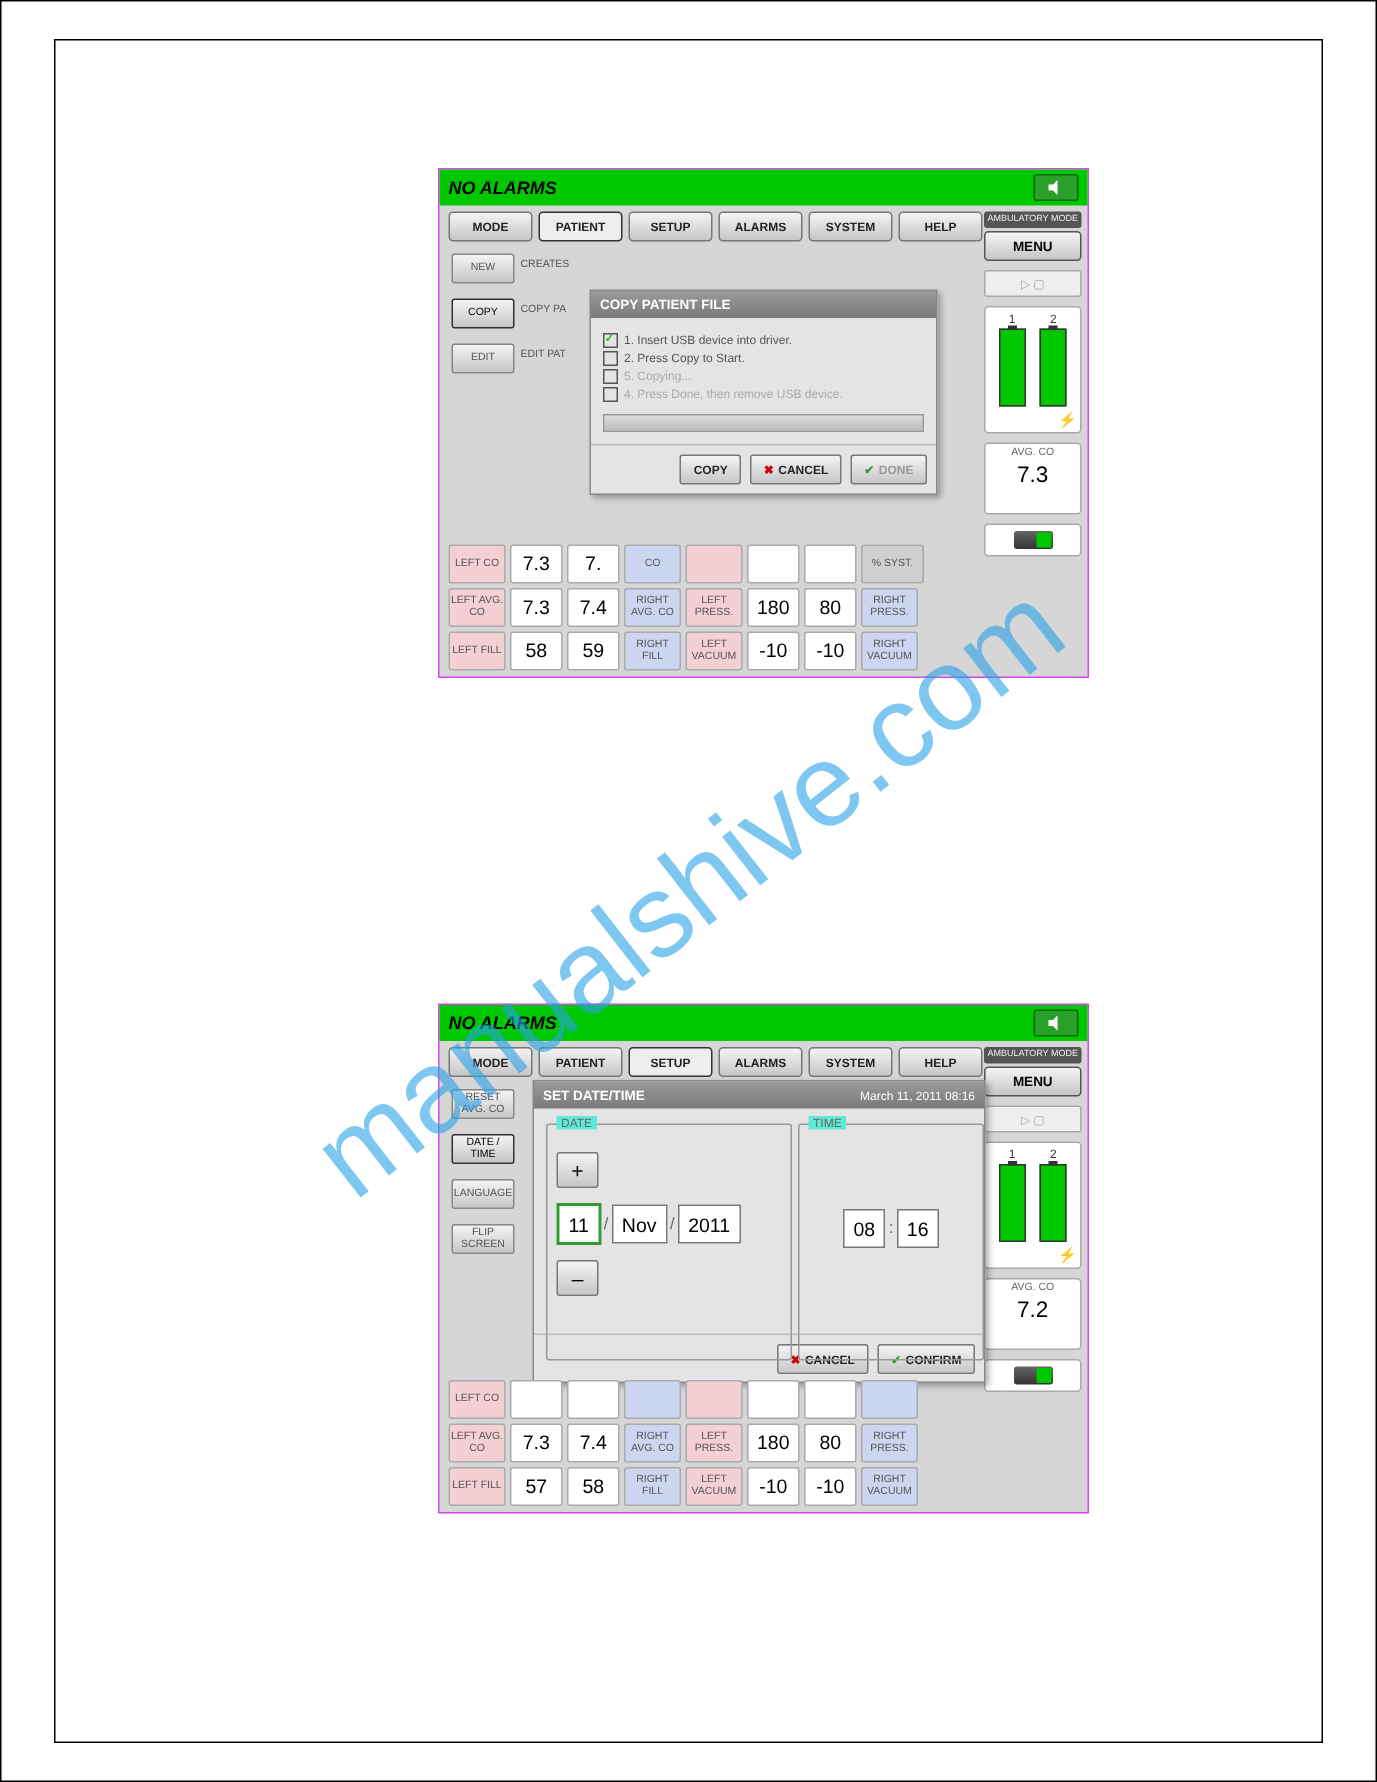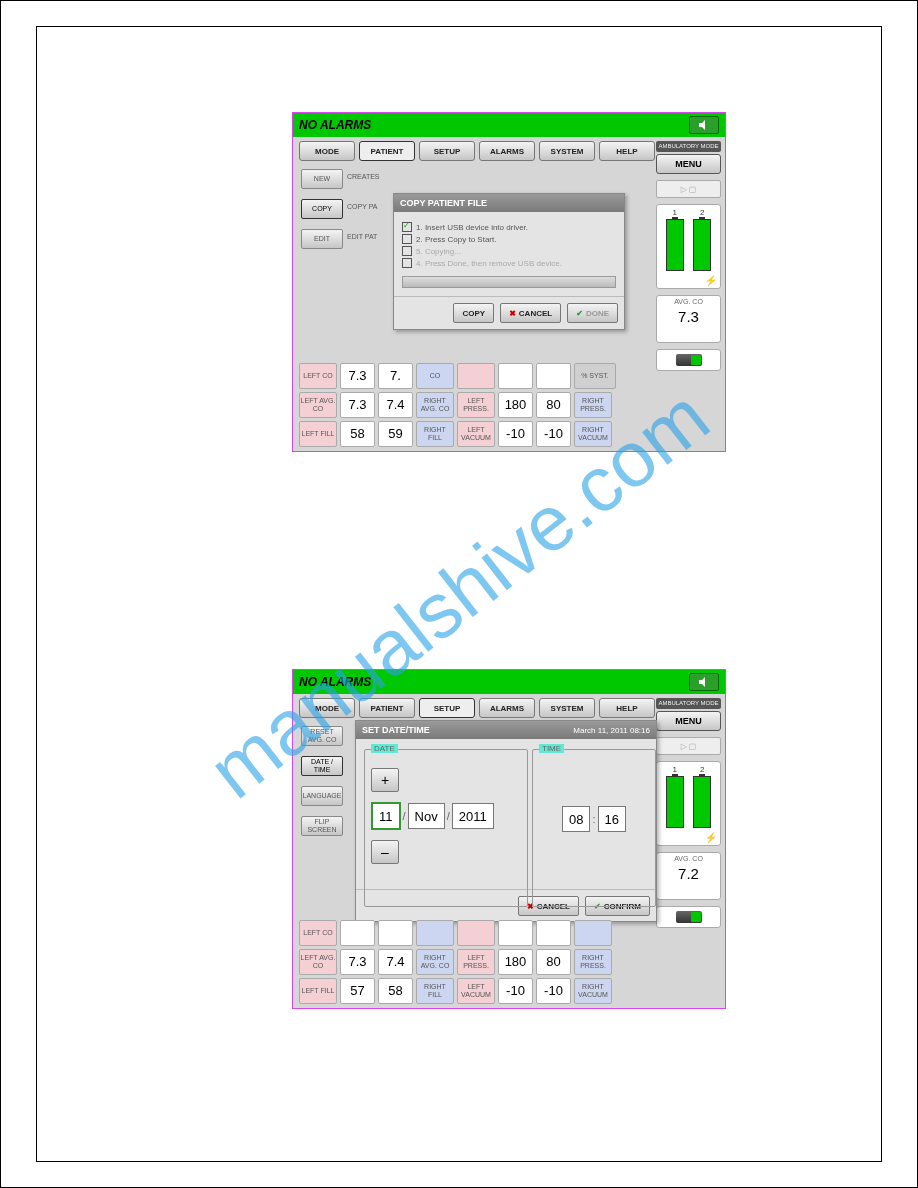--- a/index.html
+++ b/index.html
@@ -40,21 +40,21 @@
   .grid{position:absolute;left:6px;bottom:4px;right:70px;}
   .grow{display:flex;gap:3px;margin-top:3px;}
   .cell{height:24px;border:1px solid #aaa;border-radius:2px;display:flex;align-items:center;justify-content:center;font-size:7px;text-align:center;line-height:8px;}
   .cell.pink{background:#f4cfd3;width:36px;color:#555;}
   .cell.blue{background:#cdd6f0;width:36px;color:#555;}
   .cell.val{background:#fff;width:33px;font-size:13px;color:#000;}
   .cell.sys{background:#d0d0d0;width:40px;color:#555;}
   .dlg{position:absolute;background:#e4e4e4;border:1px solid #888;box-shadow:2px 2px 4px rgba(0,0,0,.3);}
   .dlgtb{height:18px;background:linear-gradient(#9a9a9a,#7a7a7a);color:#fff;font-size:9px;font-weight:bold;display:flex;align-items:center;padding:0 6px;justify-content:space-between;}
   .dlgbody{padding:8px;font-size:8px;color:#555;}
-  .chk{display:flex;align-items:center;gap:4px;margin:2px 0;}
+  .chk{display:flex;gap:4px;margin:2px 0;}
   .chkbox{width:8px;height:8px;border:1px solid #555;display:inline-block;position:relative;}
   .chkbox.c::after{content:"✓";position:absolute;top:-2px;left:0;font-size:8px;color:#0a0;}
   .dlgbar{height:10px;background:linear-gradient(#ddd,#bbb);border:1px solid #999;margin-top:8px;}
   .dlgbtns{display:flex;justify-content:flex-end;gap:6px;padding:6px;border-top:1px solid #bbb;}
   .dbtn{height:18px;padding:0 8px;background:linear-gradient(#f4f4f4,#c6c6c6);border:1px solid #777;border-radius:2px;font-size:8px;font-weight:bold;display:flex;align-items:center;gap:3px;color:#222;}
   .dbtn .x{color:#c00;}
   .dbtn .ck{color:#393;}
   .dbtn.dis{color:#999;}
   .fset{position:absolute;border:1px solid #999;border-radius:2px;padding:18px 6px 8px 6px;}
   .flegend{position:absolute;top:-6px;left:6px;background:#5eead4;font-size:8px;color:#666;padding:0 3px;}

